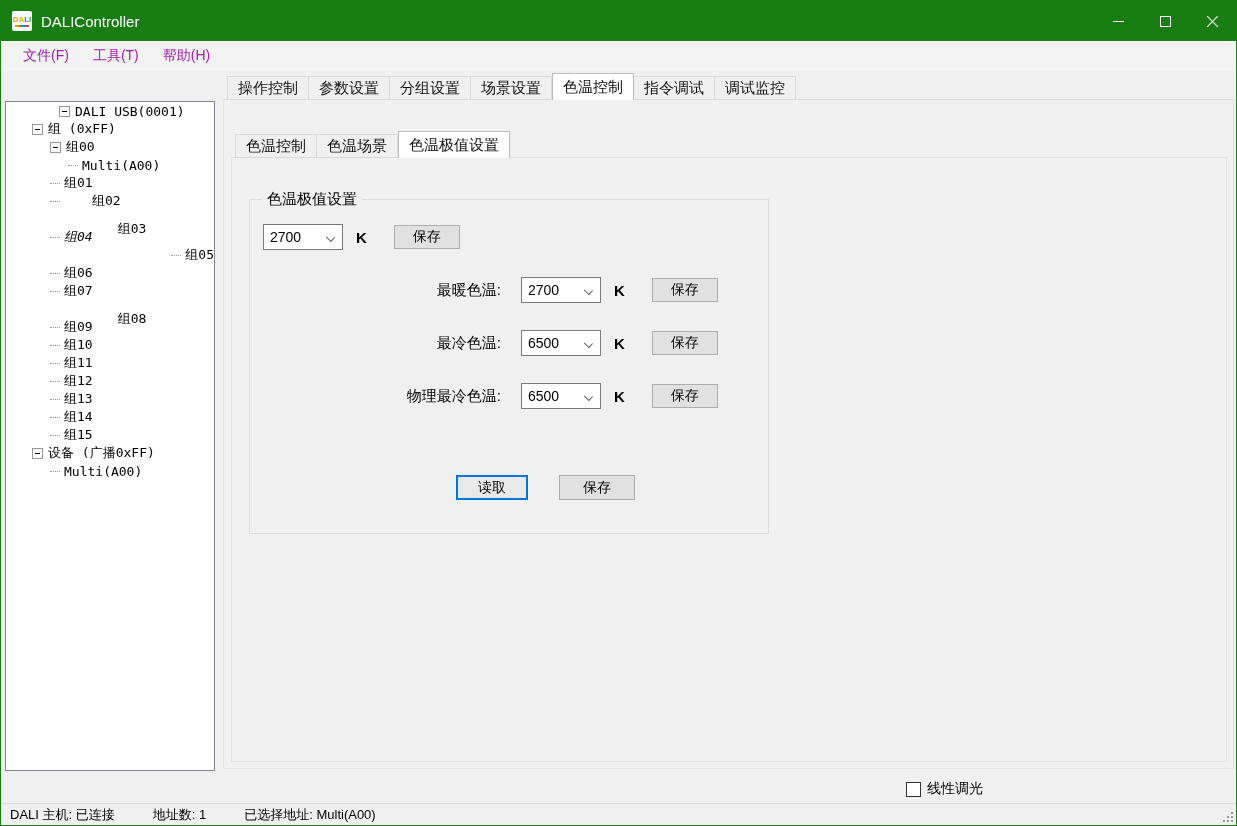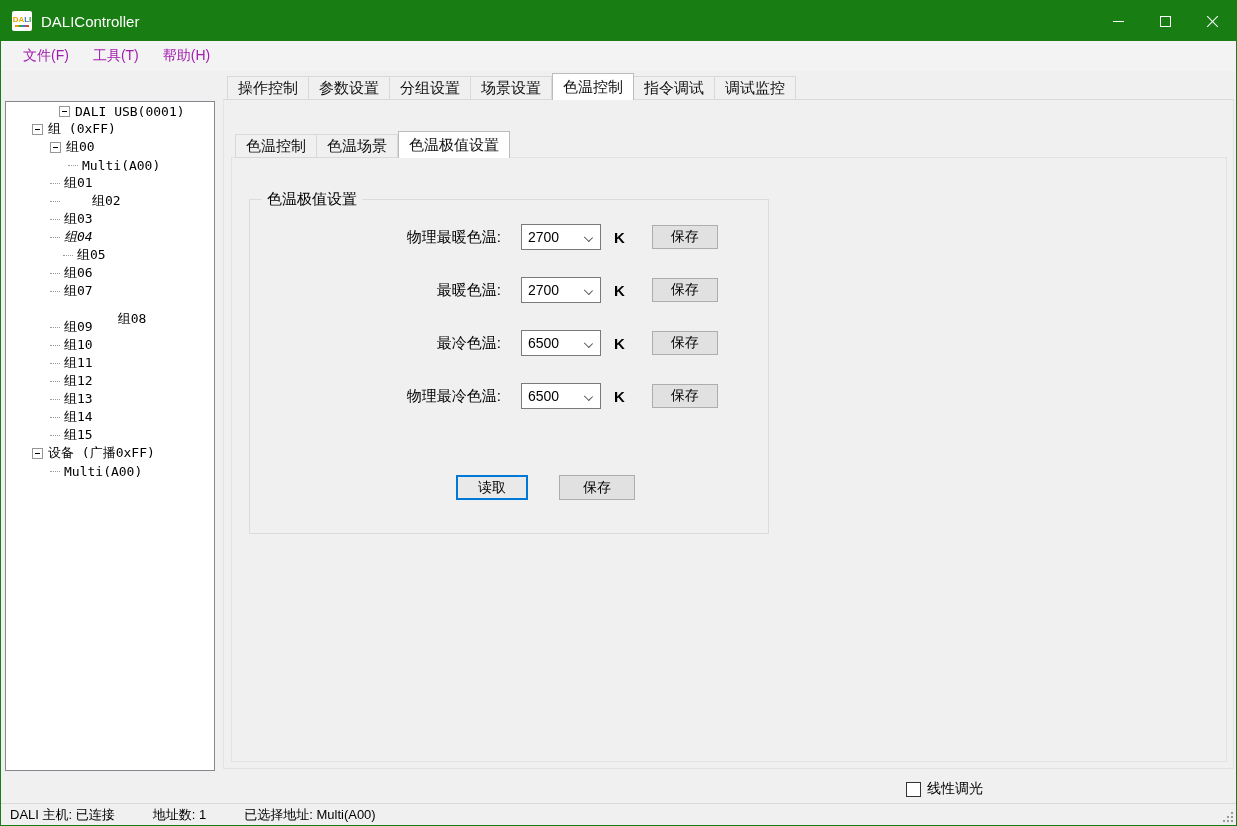--- a/index.html
+++ b/index.html
@@ -155,29 +155,29 @@
         <span>Multi(A00)</span>
       </div>
       <div class="tree-row" style="padding-left: 44px;">
         <span class="leaf-dash"></span>
         <span>组01</span>
       </div>
       <div class="tree-row" style="padding-left: 44px; gap: 28px;">
         <span class="leaf-dash"></span>
         <span>组02</span>
       </div>
-      <div class="tree-row" style="padding-left: 44px;">
+      <div class="tree-row" style="padding-left: 44px; flex-direction: column;">
         <span class="leaf-dash"></span>
         <span>组03</span>
       </div>
       <div class="tree-row" style="padding-left: 44px; font-style: italic;">
         <span class="leaf-dash"></span>
         <span>组04</span>
       </div>
-      <div class="tree-row" style="padding-left: 57px;">
+      <div class="tree-row" style="padding-left: 44px; justify-content: flex-end;">
         <span class="leaf-dash"></span>
         <span>组05</span>
       </div>
       <div class="tree-row" style="padding-left: 44px;">
         <span class="leaf-dash"></span>
         <span>组06</span>
       </div>
       <div class="tree-row" style="padding-left: 44px;">
         <span class="leaf-dash"></span>
         <span>组07</span>
@@ -231,21 +231,20 @@
     </div>
 
   <div class="subpage"></div>
 
   <div class="groupbox">
     <div class="groupbox-title">色温极值设置</div>
   </div>
 
   <div class="form-rows" id="form-rows">
       <div class="form-row">
-        <div class="form-label">物理最暖色温:</div>
         <div class="combo">
           <span class="combo-value">2700</span>
           <span class="combo-chevron"></span>
         </div>
         <div class="unit">K</div>
         <div class="btn row-save">保存</div>
       </div>
       <div class="form-row">
         <div class="form-label">最暖色温:</div>
         <div class="combo">

